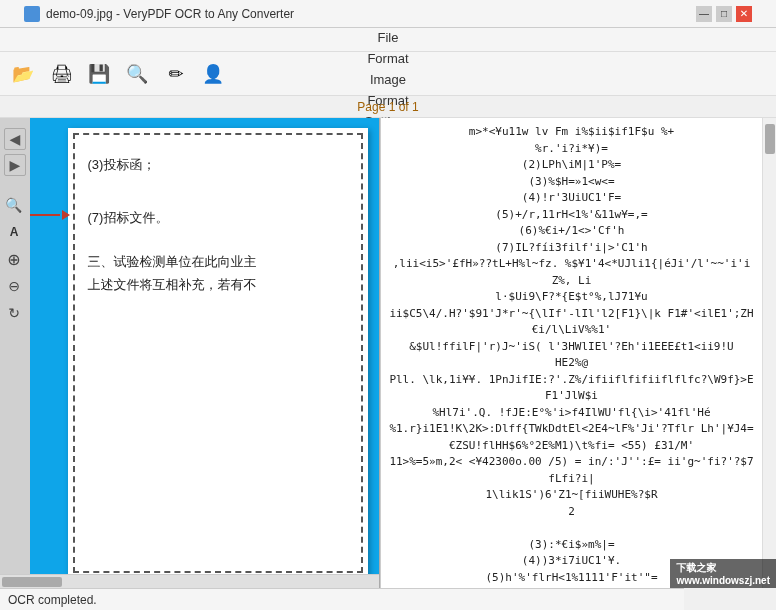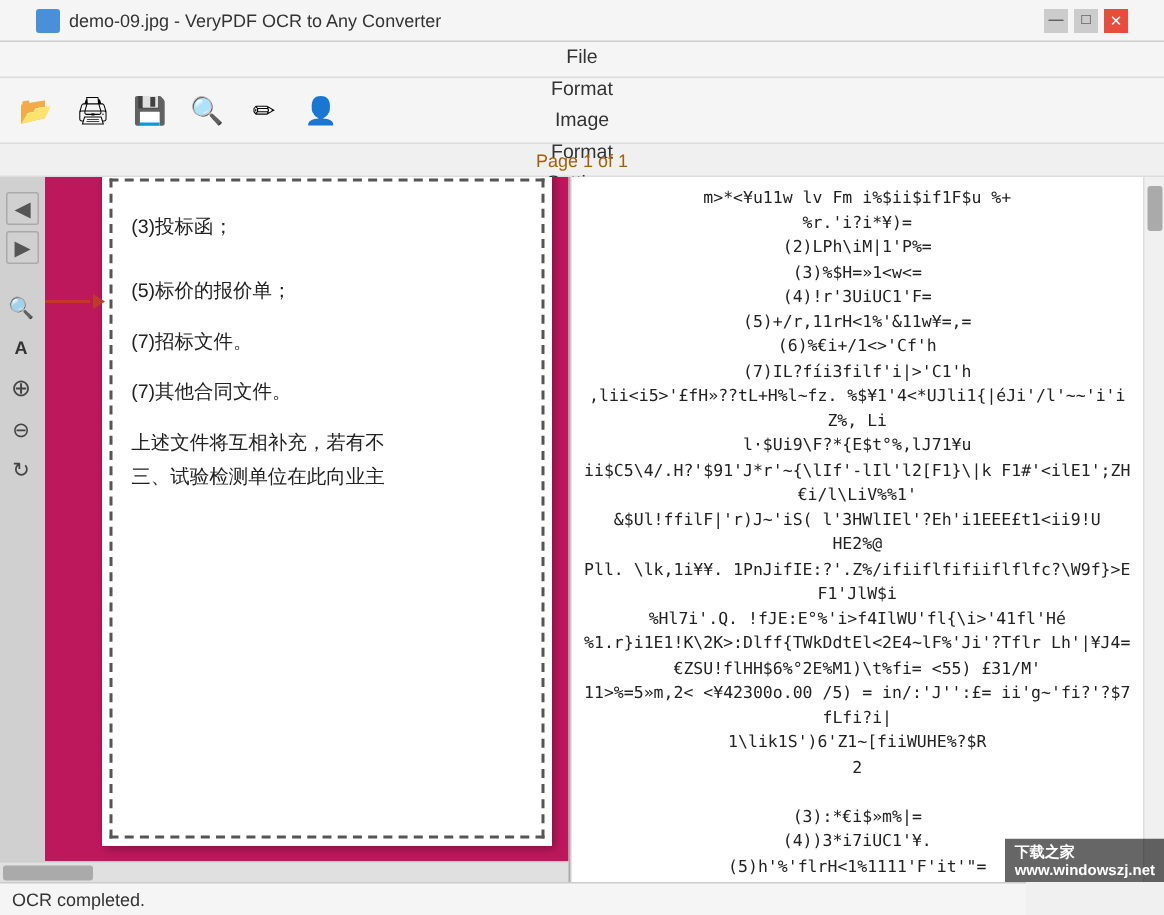--- a/index.html
+++ b/index.html
@@ -194,22 +194,22 @@
       font-size: 14px;
       color: #444;
     }
 
     .doc-area {
       flex: 1;
       overflow: auto;
       padding: 10px 10px 10px 36px;
       display: flex;
       justify-content: center;
-      align-items: flex-end;
-      background: #be185d;
+      align-items: flex-start;
+      background: #0ea5e9;
     }
 
     .doc-page {
       background: white;
       width: 300px;
       min-height: 450px;
       padding: 15px;
       box-shadow: 2px 2px 6px rgba(0,0,0,0.3);
       position: relative;
       font-size: 13px;
@@ -365,28 +365,26 @@
 
           <div class="arrow-indicator" style="position:absolute; left:-50px; top:80px;">
             <div style="width:35px;height:2px;background:#c0392b;"></div>
             <div style="width:0;height:0;border-top:5px solid transparent;border-bottom:5px solid transparent;border-left:8px solid #c0392b;"></div>
           </div>
         </div>
         <div style="padding: 10px 5px;">
           <p>(3)投标函；</p>
           <p style="height:10px"></p>
           <p style="height:10px"></p>
-          <p>(5)标价的报价单；</p>
           <p style="height:10px"></p>
           <p>(7)招标文件。</p>
           <p style="height:10px"></p>
-          <p>(7)其他合同文件。</p>
           <p style="height:10px"></p>
+          <p>三、试验检测单位在此向业主</p>
           <p>上述文件将互相补充，若有不</p>
-          <p>三、试验检测单位在此向业主</p>
         </div>
       </div>
     </div>
 
     <div class="scroll-bar-h">
       <div class="scroll-thumb-h"></div>
     </div>
   </div>
 
   <div class="right-panel-wrapper">

